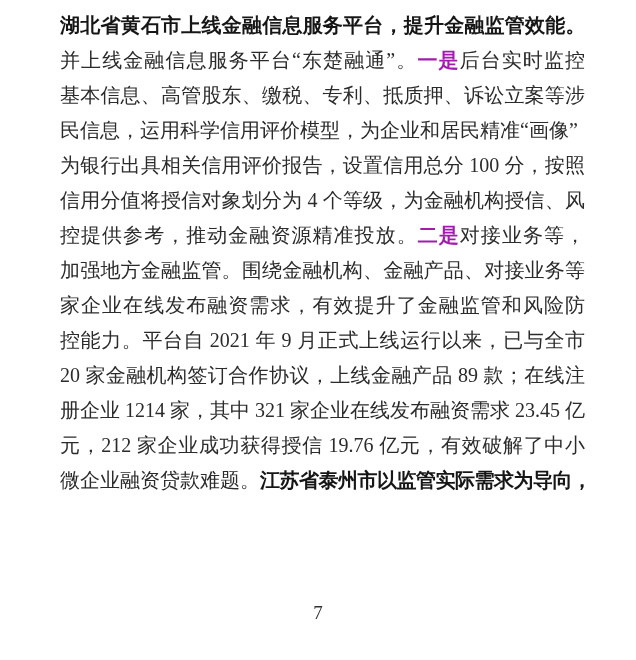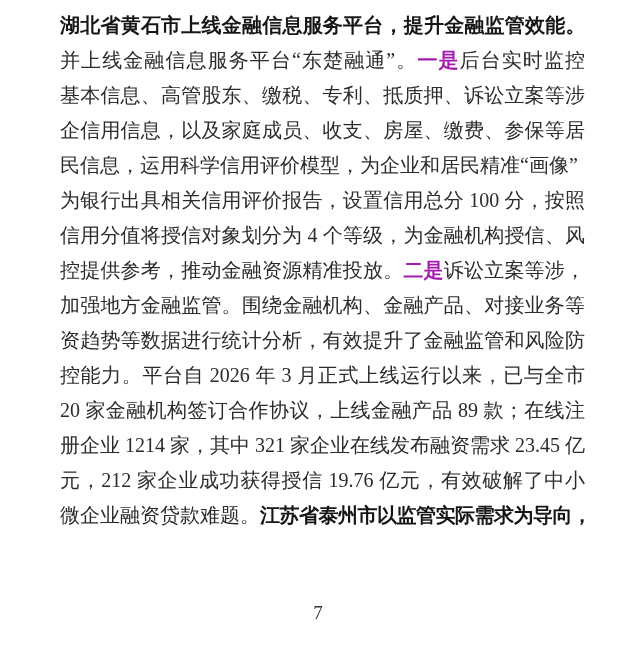--- a/index.html
+++ b/index.html
@@ -59,27 +59,26 @@
   }
 </style>
 </head>
 <body>
 
 <div class="page">
   <div class="textblock">
       <div class="line"><span class="seg bold-heading">湖北省黄石市上线金融信息服务平台，提升金融监管效能。</span></div>
       <div class="line"><span class="seg normal">并上线金融信息服务平台“东楚融通”。</span><span class="seg bold">一是</span><span class="seg normal">后台实时监控</span></div>
       <div class="line"><span class="seg normal">基本信息、高管股东、缴税、专利、抵质押、诉讼立案等涉</span></div>
-      <div class="line"><span class="seg normal">企信用信息，以及家庭成员、收支、房屋、缴费、参保等居</span></div>
       <div class="line"><span class="seg normal">民信息，运用科学信用评价模型，为企业和居民精准“画像”，</span></div>
       <div class="line"><span class="seg normal">为银行出具相关信用评价报告，设置信用总分 100 分，按照</span></div>
       <div class="line"><span class="seg normal">信用分值将授信对象划分为 4 个等级，为金融机构授信、风</span></div>
-      <div class="line"><span class="seg normal">控提供参考，推动金融资源精准投放。</span><span class="seg bold">二是</span><span class="seg normal">诉讼立案等涉，</span></div>
+      <div class="line"><span class="seg normal">控提供参考，推动金融资源精准投放。</span><span class="seg bold">二是</span><span class="seg normal">对接业务等，</span></div>
       <div class="line"><span class="seg normal">加强地方金融监管。围绕金融机构、金融产品、对接业务等</span></div>
-      <div class="line"><span class="seg normal">资趋势等数据进行统计分析，有效提升了金融监管和风险防</span></div>
-      <div class="line"><span class="seg normal">控能力。平台自 2026 年 3 月正式上线运行以来，已与全市</span></div>
+      <div class="line"><span class="seg normal">家企业在线发布融资需求，有效提升了金融监管和风险防</span></div>
+      <div class="line"><span class="seg normal">控能力。平台自 2021 年 9 月正式上线运行以来，已与全市</span></div>
       <div class="line"><span class="seg normal">20 家金融机构签订合作协议，上线金融产品 89 款；在线注</span></div>
       <div class="line"><span class="seg normal">册企业 1214 家，其中 321 家企业在线发布融资需求 23.45 亿</span></div>
       <div class="line"><span class="seg normal">元，212 家企业成功获得授信 19.76 亿元，有效破解了中小</span></div>
       <div class="line"><span class="seg normal">微企业融资贷款难题。</span><span class="seg bold-heading">江苏省泰州市以监管实际需求为导向，</span></div>
     </div>
   <div class="page-number">7</div>
 </div>
 
 </body></html>

